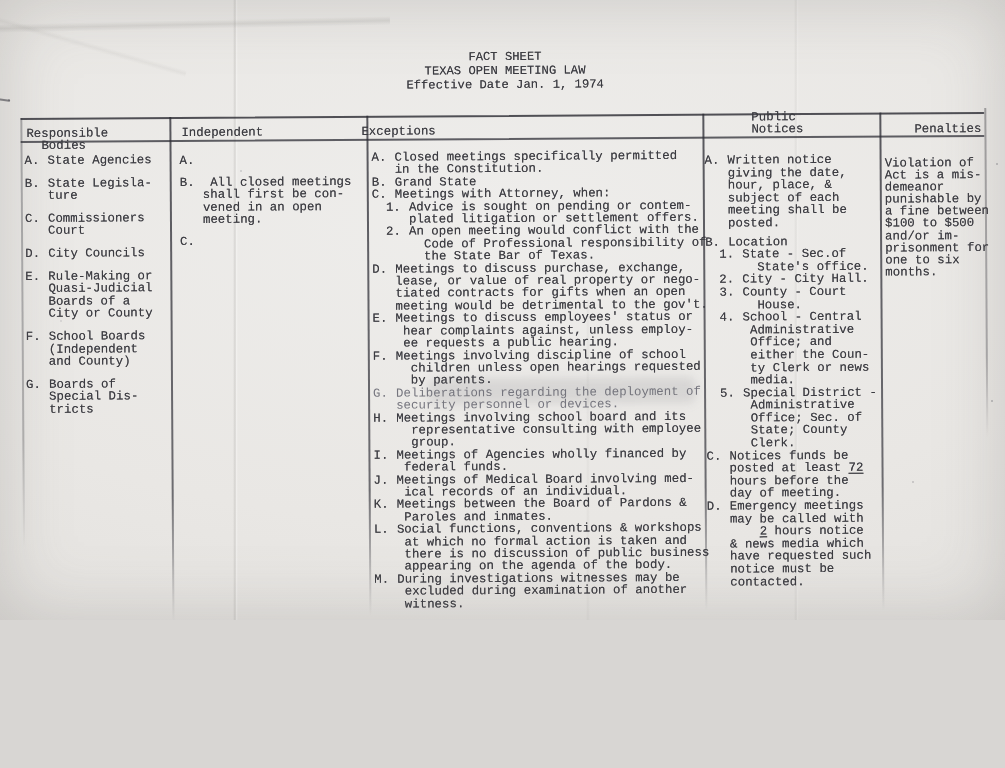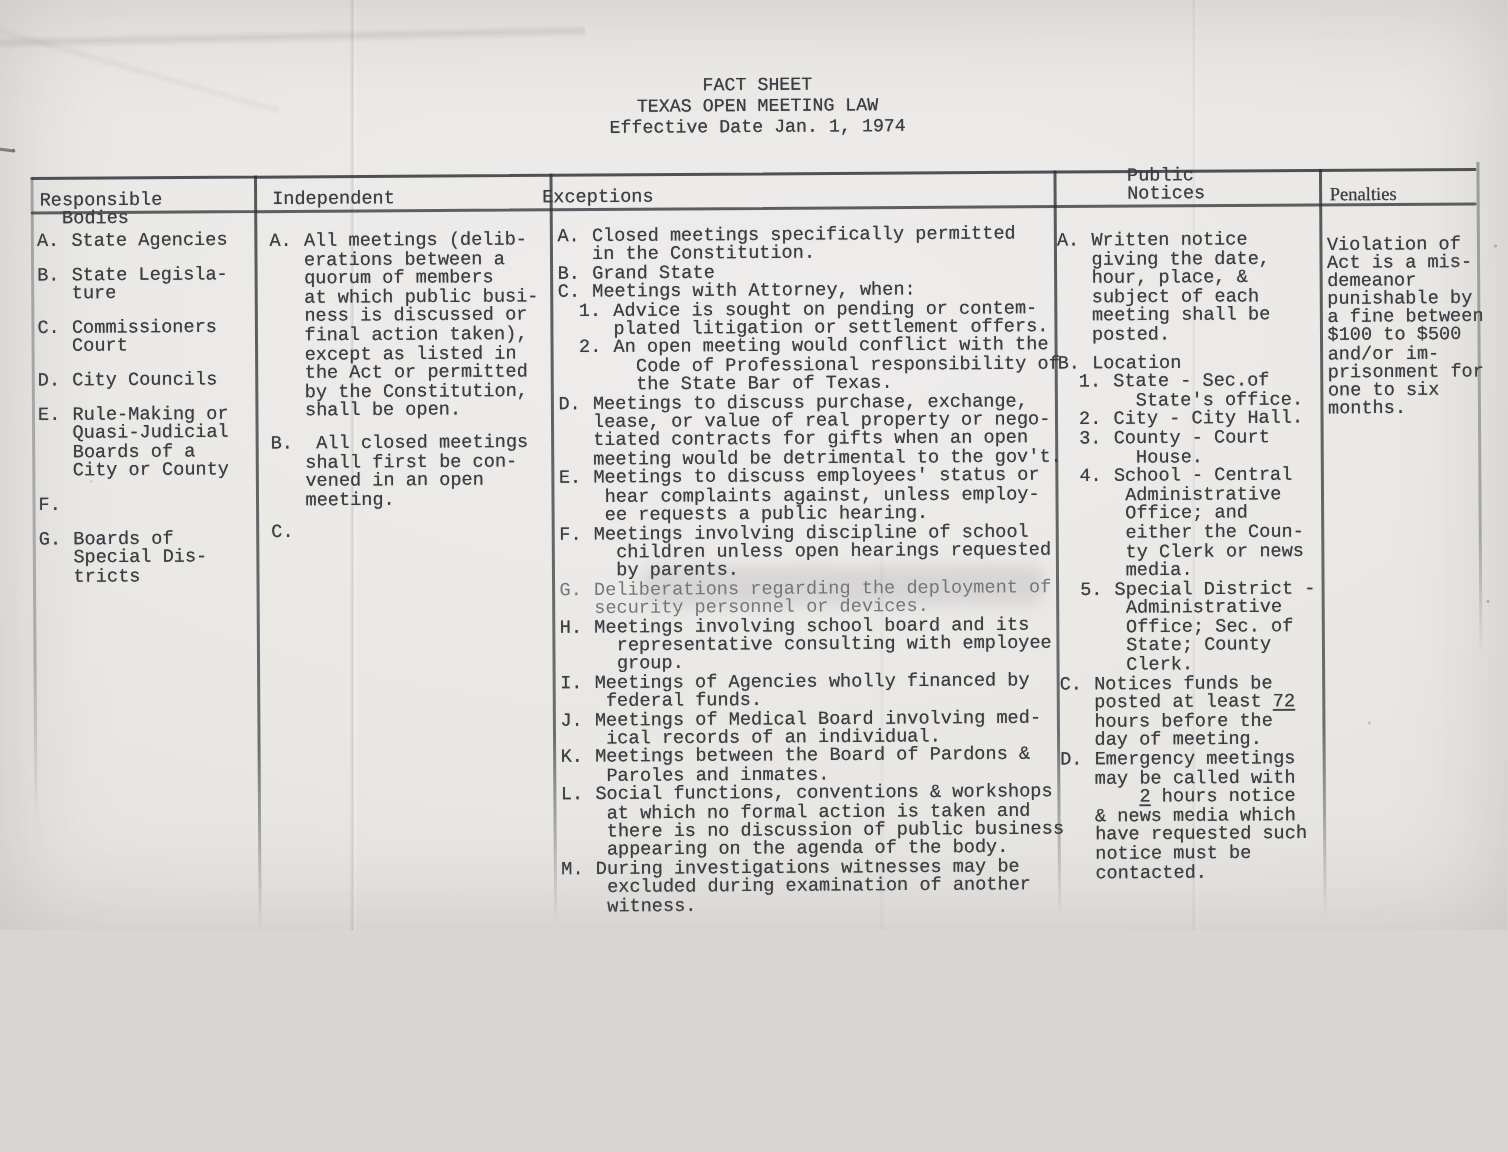--- a/index.html
+++ b/index.html
@@ -9,21 +9,21 @@
   .doc{position:absolute;left:0;top:0;width:1005px;height:768px;
     transform:rotate(-0.36deg);transform-origin:50% 50%;}
   .title{position:absolute;left:392px;top:50px;width:230px;text-align:center;
     font-size:12.2px;line-height:14px;text-shadow:0 0 .5px rgba(60,60,66,.75);}
   .hdr{position:absolute;font-size:12.4px;line-height:11.5px;white-space:pre;
     text-shadow:0 0 .5px rgba(60,60,66,.7);}
   .hdr1{left:28px;top:126px;font-family:Liberation Mono, monospace;}
   .hdr2{left:183px;top:126px;}
   .hdr3{left:363px;top:126px;}
   .hdr4{left:707px;top:114px;padding-left:46px;}
-  .hdr5{left:888px;top:127px;font-family:Liberation Serif, serif;}
+  .hdr5{left:916px;top:127px;}
   .rule{position:absolute;background:rgba(45,45,53,.82);height:1.6px;border-radius:1px;}
   .rule-top{left:22px;top:115px;width:964px;}
   .rule-mid{left:22px;top:138px;width:964px;background:rgba(45,45,53,.75);}
   .rule-bottom{left:100px;top:659px;width:900px;height:1px;
     background:repeating-linear-gradient(90deg,rgba(70,70,80,.28) 0 16px,rgba(70,70,80,.04) 16px 26px);}
   .rule-dash{left:642px;top:627px;width:58px;height:2px;background:rgba(95,95,105,.32);border-radius:2px;}
   .vrule{position:absolute;width:1.6px;top:115px;
     background:linear-gradient(to bottom,rgba(45,45,53,.78) 0%,rgba(45,45,53,.66) 75%,rgba(45,45,53,0) 100%);}
   .v-left{left:22px;height:430px;opacity:.45;}
   .v-1{left:171px;height:505px;}
@@ -127,42 +127,35 @@
         </div>
       <div class="item">
           <span class="lbl">E.</span>
           <span class="txt">Rule-Making or
 Quasi-Judicial
 Boards of a
 City or County</span>
         </div>
       <div class="item">
           <span class="lbl">F.</span>
+          <span class="txt">School Boards
+(Independent
+and County)</span>
         </div>
       <div class="item">
           <span class="lbl">G.</span>
           <span class="txt">Boards of
 Special Dis-
 tricts</span>
         </div>
     </div>
 
     <div class="col col2">
       <div class="item">
           <span class="lbl">A.</span>
-          <span class="txt">All meetings (delib-
-erations between a
-quorum of members
-at which public busi-
-ness is discussed or
-final action taken),
-except as listed in
-the Act or permitted
-by the Constitution,
-shall be open.</span>
         </div>
       <div class="item">
           <span class="lbl">B.</span>
           <span class="txt"> All closed meetings
 shall first be con-
 vened in an open
 meeting.</span>
         </div>
       <div class="item">
           <span class="lbl">C.</span>

